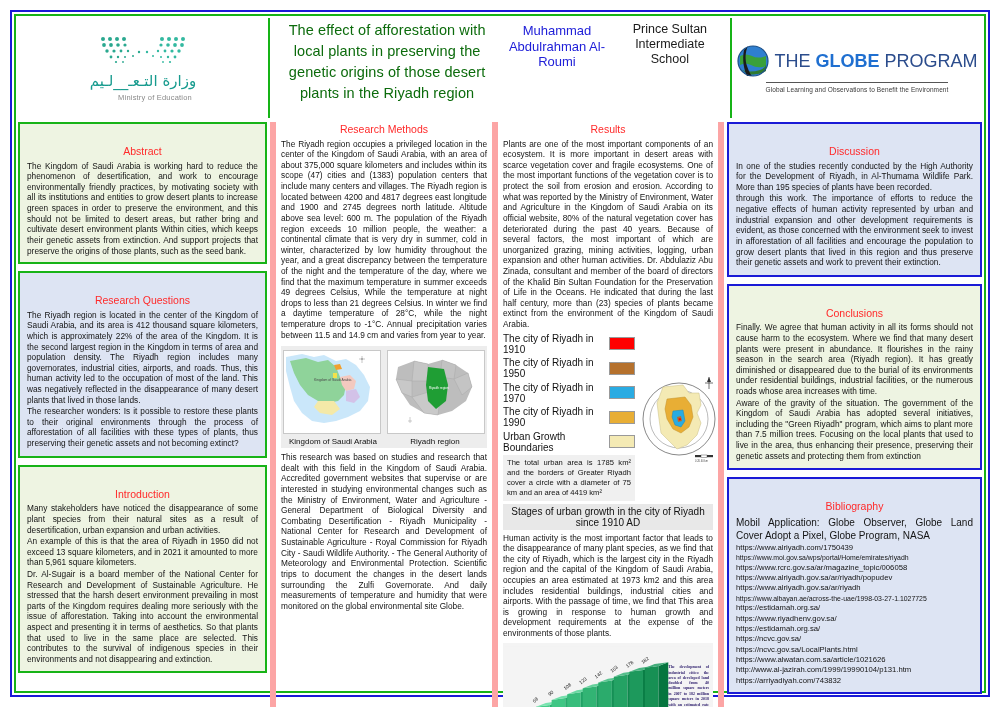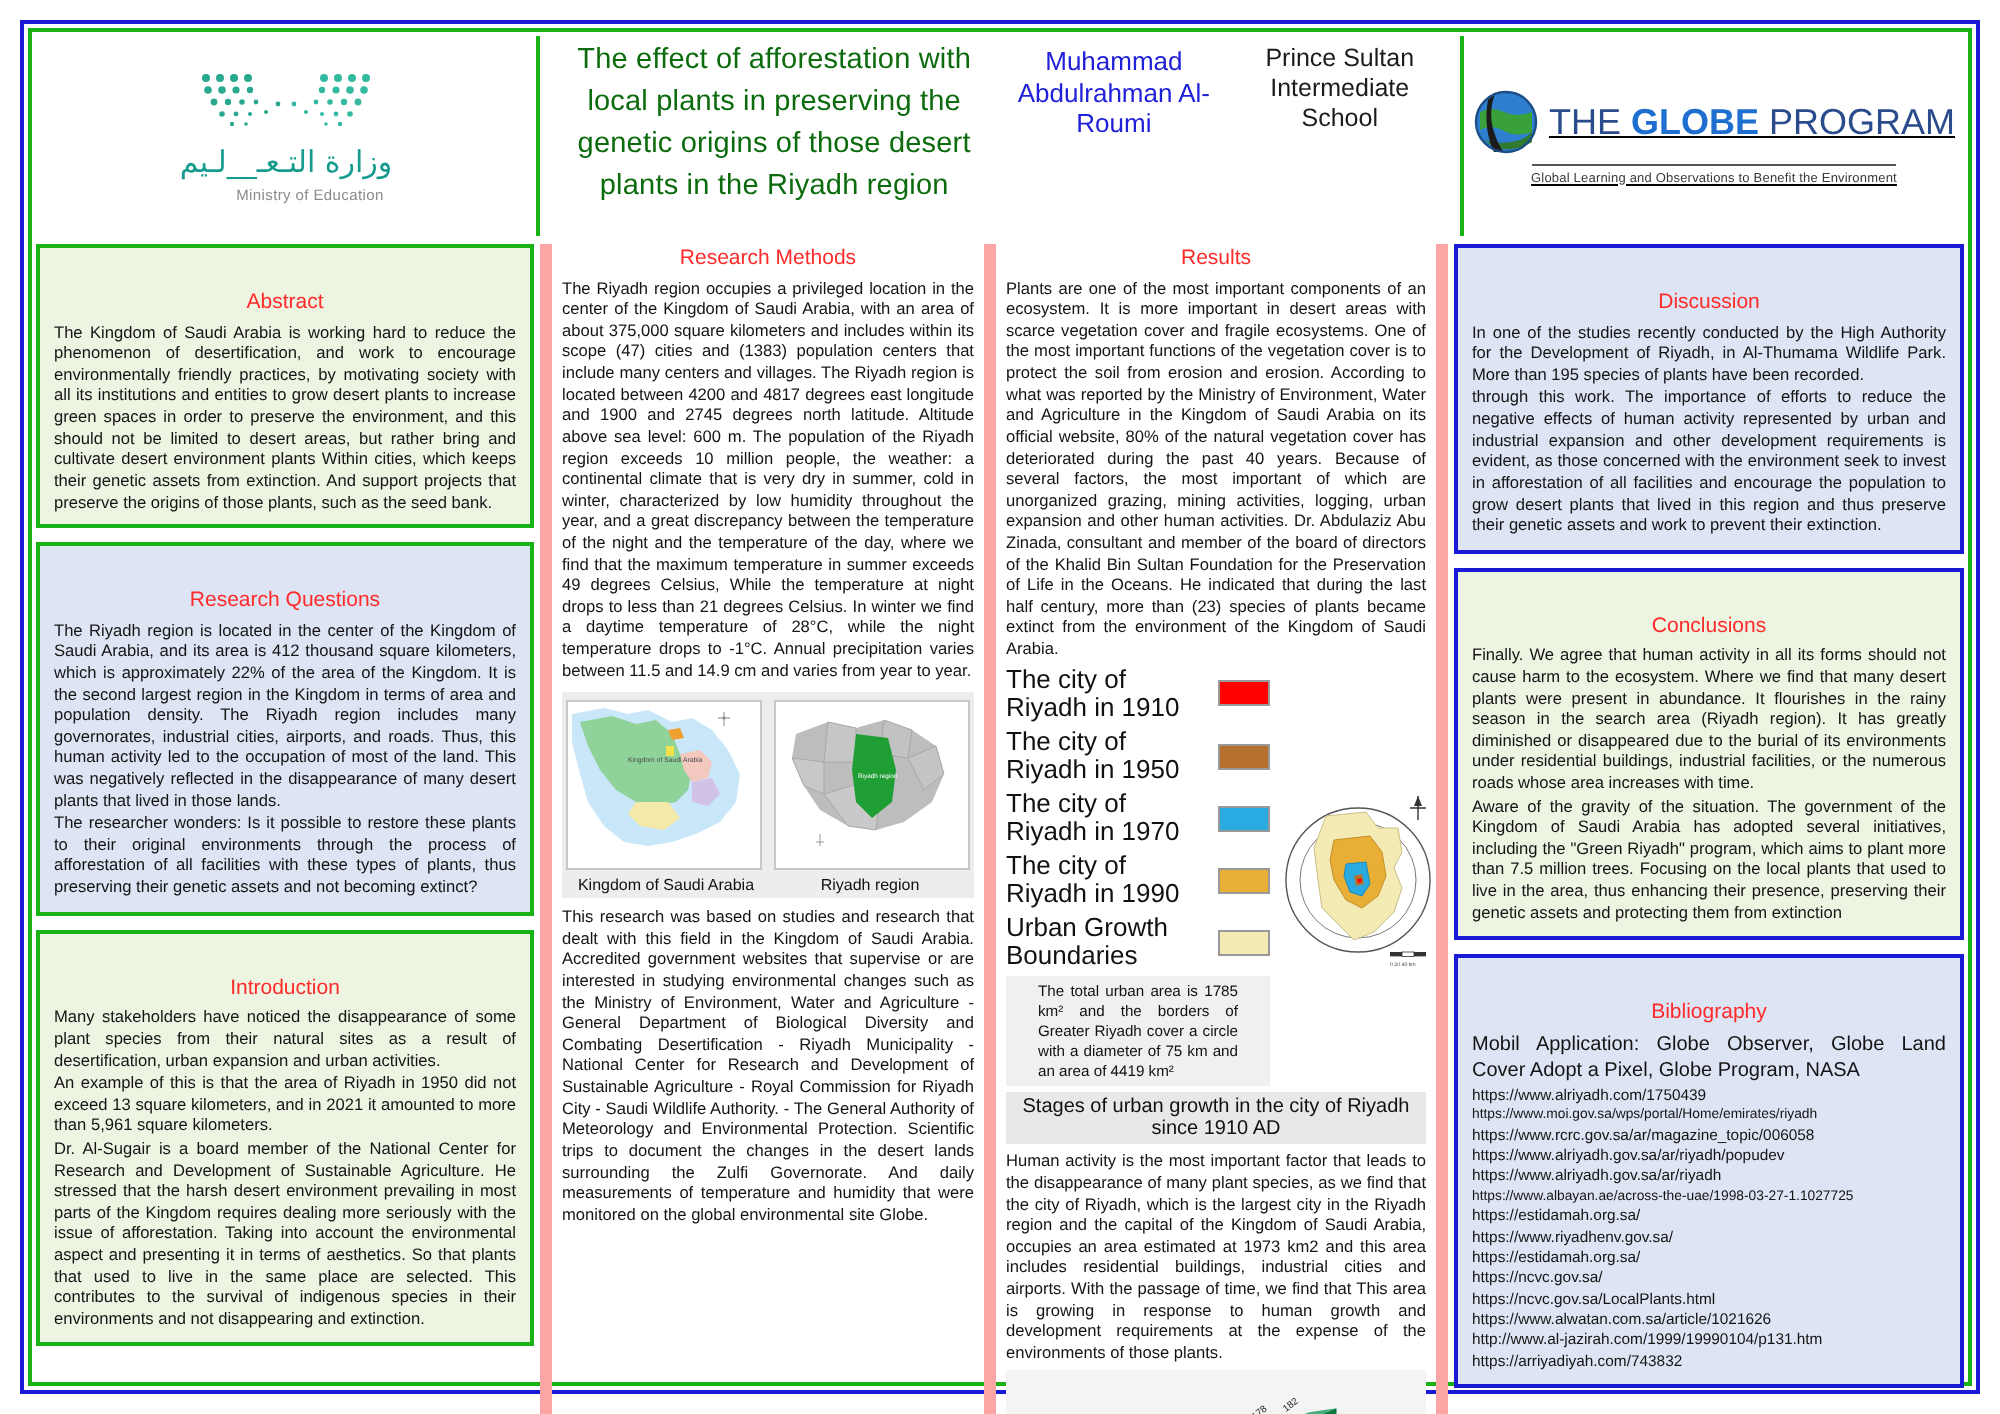--- a/index.html
+++ b/index.html
@@ -38,21 +38,20 @@
     width:252px;flex:0 0 252px;
     display:flex;flex-direction:column;align-items:center;justify-content:center;
     border-right:2px solid #17b317;
     box-sizing:border-box;
   }
   .logo-right-cell{
     width:252px;flex:0 0 252px;
     display:flex;flex-direction:column;align-items:center;justify-content:center;
     border-left:2px solid #17b317;
     box-sizing:border-box;
-    text-decoration:underline;
   }
   .title-cell{
     flex:1 1 auto;display:flex;flex-direction:row;
     align-items:flex-start;justify-content:center;
     padding:2px 6px;text-align:center;
   }
   .poster-title{
     color:#0c6b0c;font-size:14.5px;line-height:1.45;
     font-weight:400;margin:0;letter-spacing:0.1px;
   }
@@ -125,25 +124,25 @@
   .map-cap{
     font-size:8px;color:#111;text-align:center;width:96px;
   }
   
   .legend-wrap{display:flex;flex-direction:row;gap:4px;margin-top:3px;}
   .legend-left{flex:0 0 132px;}
   .legend-item{
     display:flex;flex-direction:row;align-items:center;
     justify-content:space-between;gap:4px;margin-bottom:2.5px;
   }
-  .legend-label{font-size:13px;color:#111;line-height:1.1;}
+  .legend-label{font-size:10px;color:#111;line-height:1.1;}
   .legend-swatch{width:24px;height:11px;flex:0 0 24px;border:1px solid #999;}
   .legend-note{
     background:#f0f0f0;font-size:7.6px;line-height:1.3;color:#111;
-    padding:3px 16px;text-align:justify;margin-top:2px;
+    padding:3px 4px;text-align:justify;margin-top:2px;
   }
   .urban-map{flex:1 1 auto;display:flex;align-items:center;justify-content:center;}
   .fig-caption{
     background:#e8e8e8;font-size:10px;color:#111;text-align:center;
     padding:2px 2px;margin-top:3px;
   }
   
   .chart-box{
     background:#f4f4f4;margin-top:4px;padding:2px;
     display:flex;align-items:center;justify-content:center;

